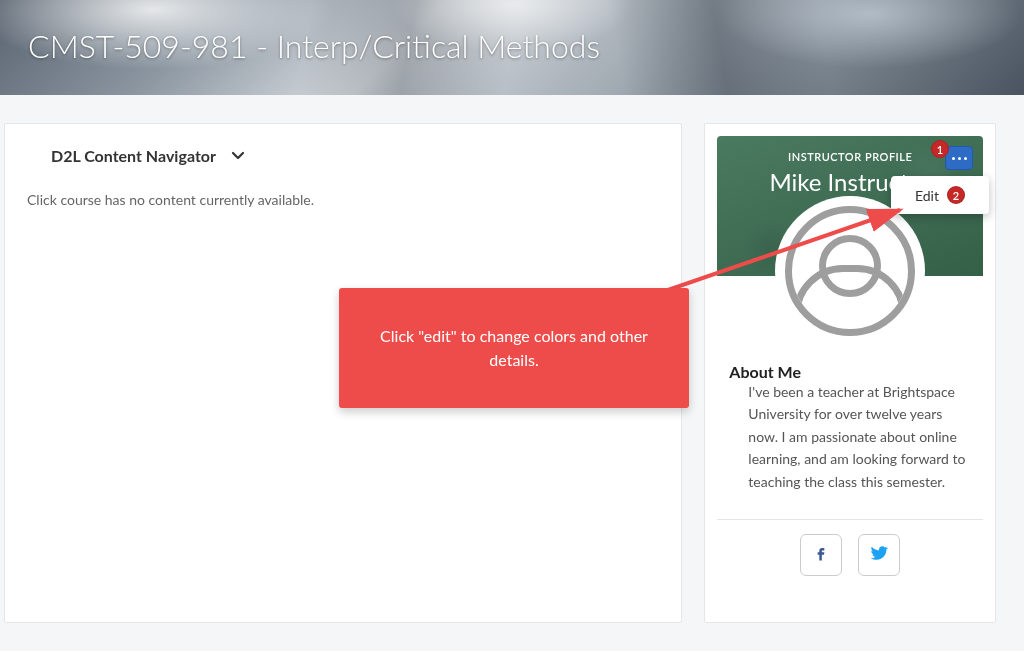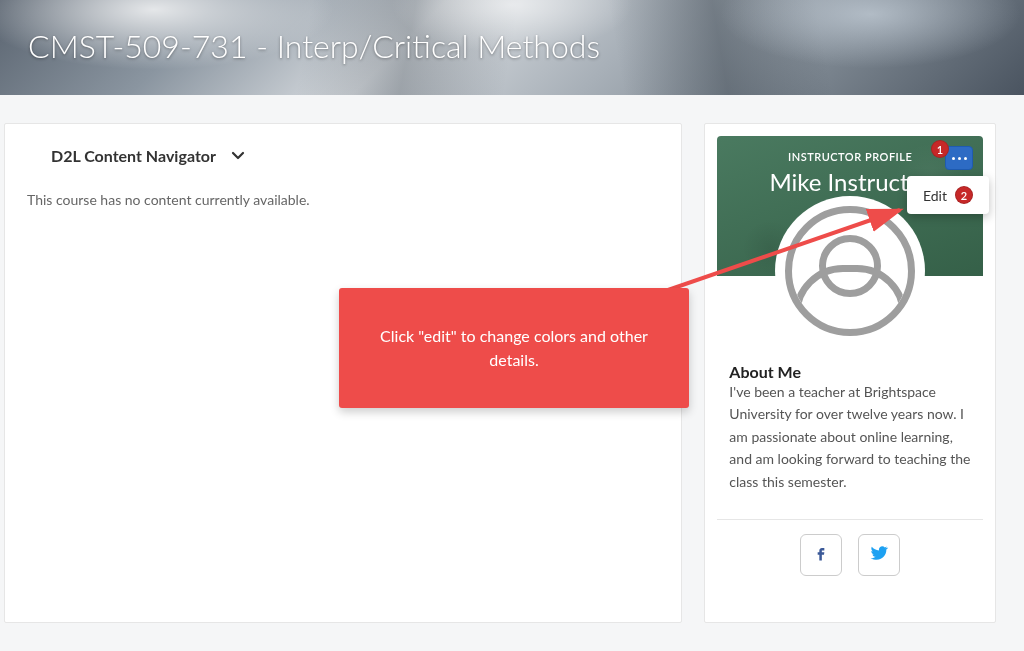--- a/index.html
+++ b/index.html
@@ -148,21 +148,21 @@
     z-index: 10;
   }
   .badge-1 { top: 4px; right: 34px; }
   .edit-popover {
     position: absolute;
     top: 40px;
     right: -6px;
     background: #fff;
     border-radius: 4px;
     box-shadow: 0 3px 10px rgba(0,0,0,0.25);
-    padding: 10px 16px;
+    padding: 10px 24px;
     min-width: 80px;
     z-index: 6;
     display:flex;
     align-items:center;
     gap:8px;
   }
   .edit-label {
     font-size: 14px;
     color: #333;
   }
@@ -208,20 +208,21 @@
   }
   .about-title {
     font-size: 16px;
     font-weight: 700;
     color: #222;
   }
   .about-text {
     font-size: 14px;
     color: #555;
     line-height: 1.6;
+    margin-left: 19px;
   }
   .divider {
     height:1px; background:#e6e6e6;
     margin: 26px 0 14px 0;
   }
   .social-row {
     display:flex;
     gap:16px;
     justify-content:center;
   }
@@ -262,35 +263,35 @@
     width:330px;
     height:120px;
     z-index:19;
     pointer-events:none;
   }
 </style>
 </head>
 <body>
 
 <div class="banner">
-  <div class="banner-title">CMST-509-731 - Interp/Critical Methods</div>
+  <div class="banner-title">CMST-509-981 - Interp/Critical Methods</div>
 </div>
 
 <div class="content-area">
 
   <div class="left-card">
     <div class="nav-row">
       <span class="nav-title">D2L Content Navigator</span>
       <span class="chevron">
         <svg width="16" height="16" viewBox="0 0 16 16">
             <path d="M3 5 L8 10 L13 5" stroke="#333" stroke-width="2.2" fill="none" stroke-linecap="round" stroke-linejoin="round"></path>
           </svg>
       </span>
     </div>
-    <div class="empty-msg">This course has no content currently available.</div>
+    <div class="empty-msg">Click course has no content currently available.</div>
   </div>
 
   <div class="right-card">
     <div class="profile-header">
       <div class="prof-label">INSTRUCTOR PROFILE</div>
       <div class="prof-name">Mike Instructor</div>
 
       <div class="kebab-btn">
         <span class="kebab-dots">
             <span></span>

